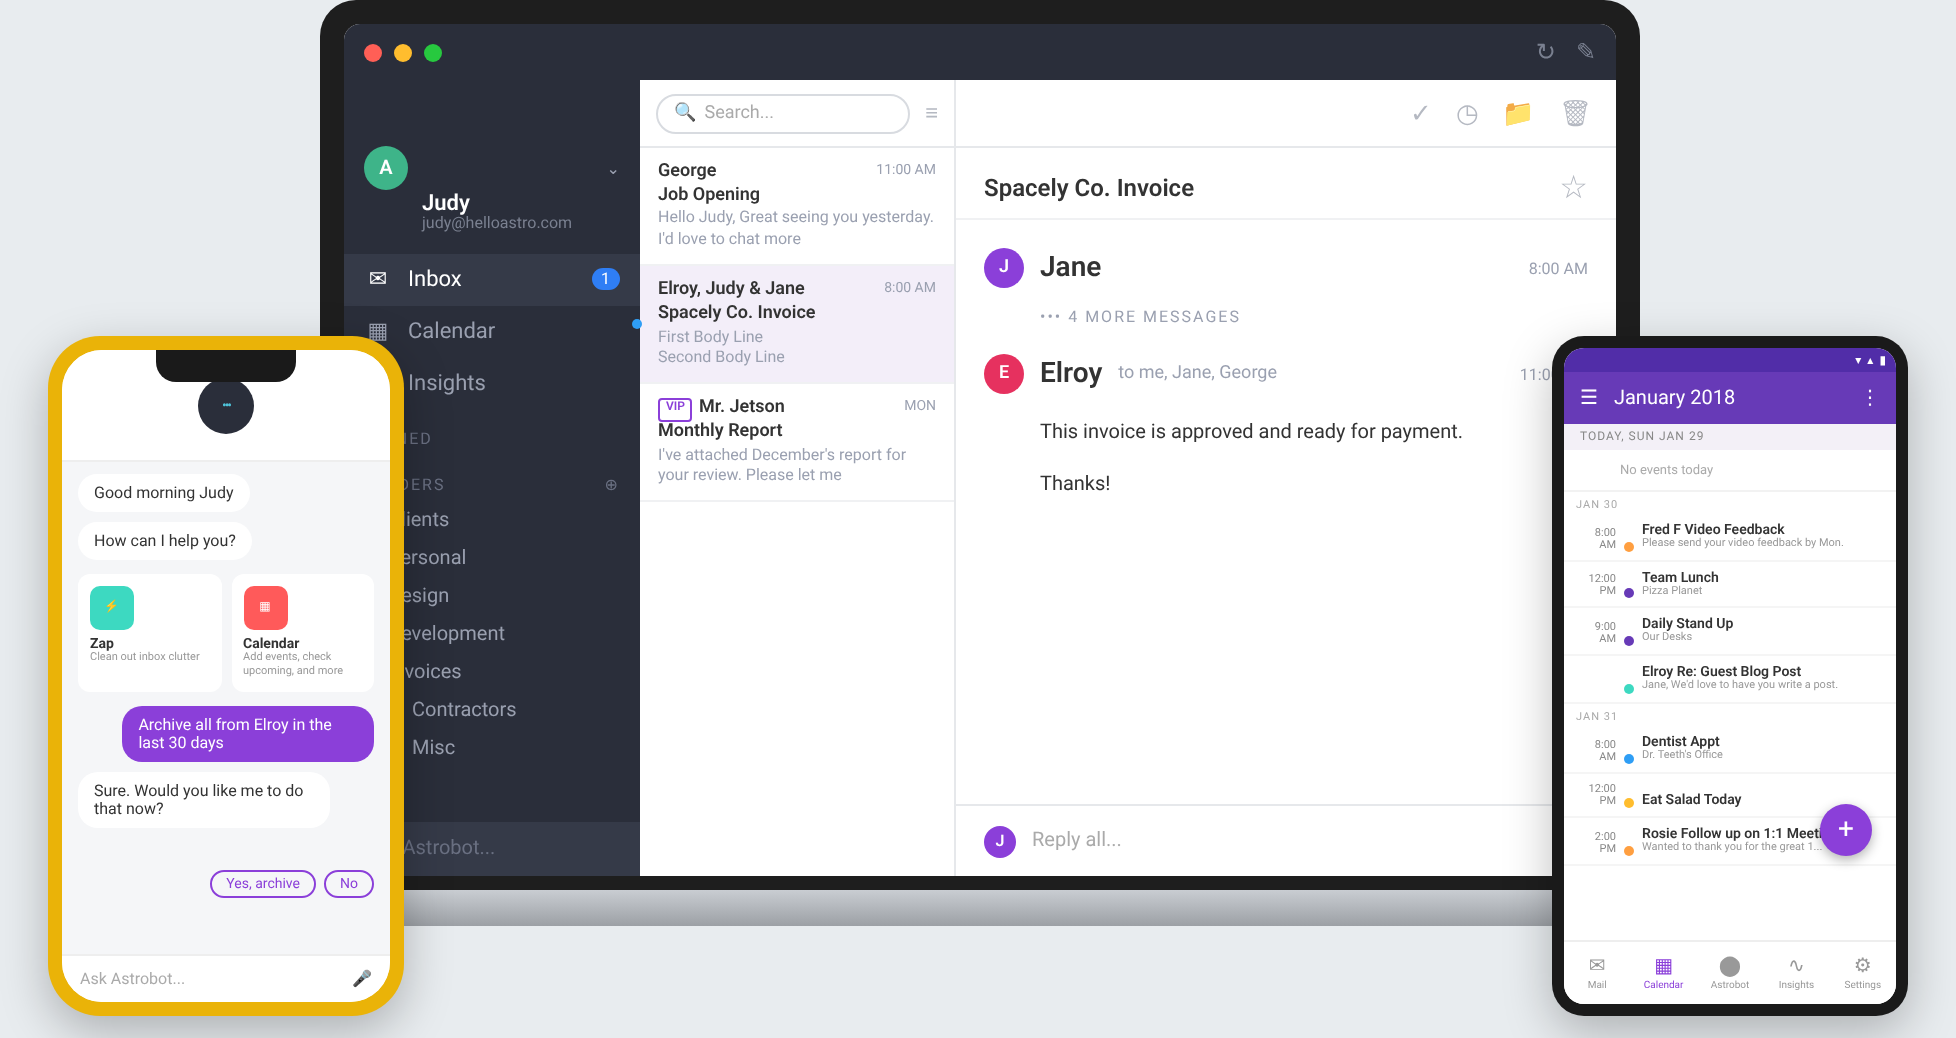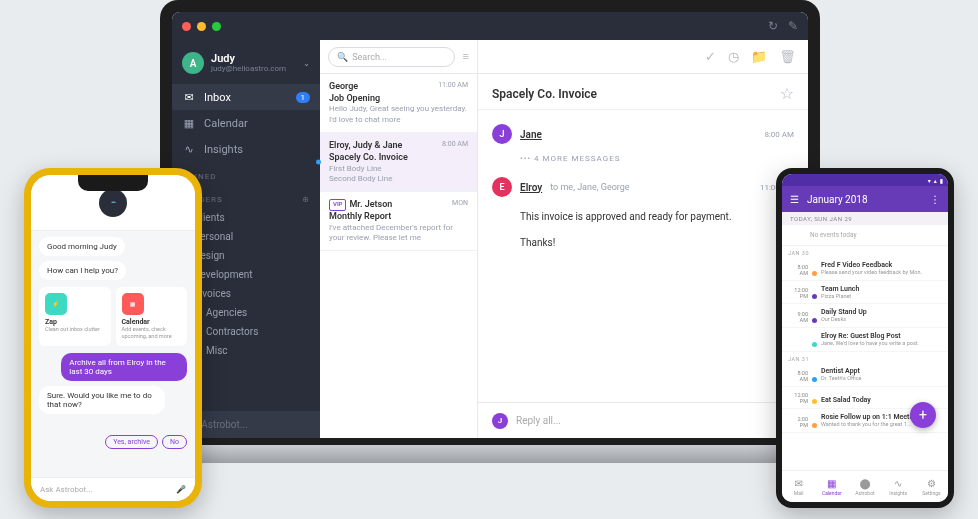--- a/index.html
+++ b/index.html
@@ -12,21 +12,21 @@
 .titlebar { height: 28px; background: #2a2e3a; display: flex; align-items: center; padding: 0 10px; gap: 6px; }
 .dot { width: 9px; height: 9px; border-radius: 50%; }
 .dot.r{background:#ff5f56}.dot.y{background:#ffbd2e}.dot.g{background:#27c93f}
 .titlebar-right { margin-left: auto; display: flex; gap: 10px; color: #7a8090; font-size: 12px; }
 
 .app { flex: 1; display: flex; min-height: 0; }
 .sidebar { width: 148px; background: #2a2e3a; color: #9aa0b0; font-size: 11px; display: flex; flex-direction: column; padding-top: 8px; }
 .profile { display: flex; align-items: center; gap: 7px; padding: 4px 10px 10px; }
 .avatar-sm { width: 22px; height: 22px; border-radius: 50%; background: #3eb489; color: #fff; display: flex; align-items: center; justify-content: center; font-size: 10px; font-weight: 600; }
 .profile-txt { display: flex; flex-direction: column; line-height: 1.1; }
-.profile-name { color: #fff; font-size: 11px; font-weight: 600; }
+.profile-name { color: #fff; font-size: 11px; font-weight: 600; margin-top: 44px; }
 .profile-email { font-size: 8px; color: #7a8090; }
 .nav-item { display: flex; align-items: center; gap: 8px; padding: 6px 10px; cursor: pointer; }
 .nav-item.active { background: #353a48; color: #fff; }
 .nav-item .ico { width: 14px; height: 14px; display: flex; align-items: center; justify-content: center; }
 .badge-blue { margin-left: auto; background: #2f7ef5; color: #fff; font-size: 8px; border-radius: 8px; padding: 1px 5px; }
 .section-hdr { font-size: 8px; letter-spacing: 1px; color: #6a7082; padding: 10px 10px 4px; text-transform: uppercase; display: flex; align-items: center; }
 .section-hdr .plus { margin-left: auto; }
 .folder-item { padding: 4px 10px 4px 22px; font-size: 10px; cursor: pointer; }
 .folder-sub { padding-left: 34px; }
 .ask-bot { margin-top: auto; background: #353a48; padding: 8px 10px; font-size: 10px; color: #6a7082; }
@@ -48,21 +48,21 @@
 .vip-tag { display:inline-block; border:1px solid #8b3fd9; color:#8b3fd9; font-size:6px; padding:0 3px; border-radius:2px; margin-right:3px; font-weight:600;}
 
 .detail { flex: 1; background: #fff; display: flex; flex-direction: column; }
 .detail-tb { height: 34px; border-bottom: 1px solid #e6e8eb; display: flex; align-items: center; justify-content: flex-end; padding: 0 12px; gap: 12px; color: #b5b9c2; font-size: 13px; }
 .detail-hdr { padding: 10px 14px 6px; display: flex; align-items: center; border-bottom: 1px solid #f0f1f3;}
 .detail-subj { font-size: 12px; font-weight: 600; color: #333; flex:1; }
 .thread { flex:1; padding: 10px 14px; font-size: 10px; color:#333; overflow:hidden;}
 .thread-row { display:flex; align-items:center; gap:8px; padding:4px 0;}
 .av { width:20px; height:20px; border-radius:50%; color:#fff; display:flex; align-items:center; justify-content:center; font-size:9px; font-weight:600;}
 .av.j{background:#8b3fd9}.av.e{background:#e6315f}
-.thread-name{font-weight:600; font-size:10px;text-decoration:underline;}
+.thread-name{font-weight:600; font-size:14px;}
 .thread-to{color:#9aa0b0; font-size:9px;}
 .thread-time{margin-left:auto; font-size:8px; color:#9aa0b0;}
 .more-msgs{color:#9aa0b0; font-size:8px; letter-spacing:1px; padding:6px 0 10px 28px;}
 .thread-body{padding:8px 0 0 28px; font-size:10px; line-height:1.6;}
 .reply-bar{border-top:1px solid #e6e8eb; padding:8px 14px; display:flex; align-items:center; gap:8px;}
 .reply-input{flex:1; font-size:10px; color:#aaa;}
 
 
 .phone-l { position:absolute; left:24px; top:168px; width:178px; height:340px; background:#eab308; border-radius:26px; padding:7px; box-shadow:0 8px 24px rgba(0,0,0,0.25);}
 .phone-l-screen{width:100%; height:100%; background:#f5f6f8; border-radius:20px; overflow:hidden; position:relative; display:flex; flex-direction:column;}
@@ -147,21 +147,20 @@
         <div class="section-hdr">PINNED</div>
         <div class="section-hdr">
           <span>FOLDERS</span>
           <span class="plus">⊕</span>
         </div>
         <div class="folder-item">Clients</div>
         <div class="folder-item">Personal</div>
         <div class="folder-item">Design</div>
         <div class="folder-item">Development</div>
         <div class="folder-item">Invoices</div>
-        <div class="folder-item folder-sub">Agencies</div>
         <div class="folder-item folder-sub">Contractors</div>
         <div class="folder-item folder-sub">Misc</div>
         <div class="ask-bot">Ask Astrobot...</div>
       </div>
 
       <div class="midcol">
         <div class="toolbar-top">
           <div class="search-box">
             <span>🔍</span>
             <span>Search...</span>

